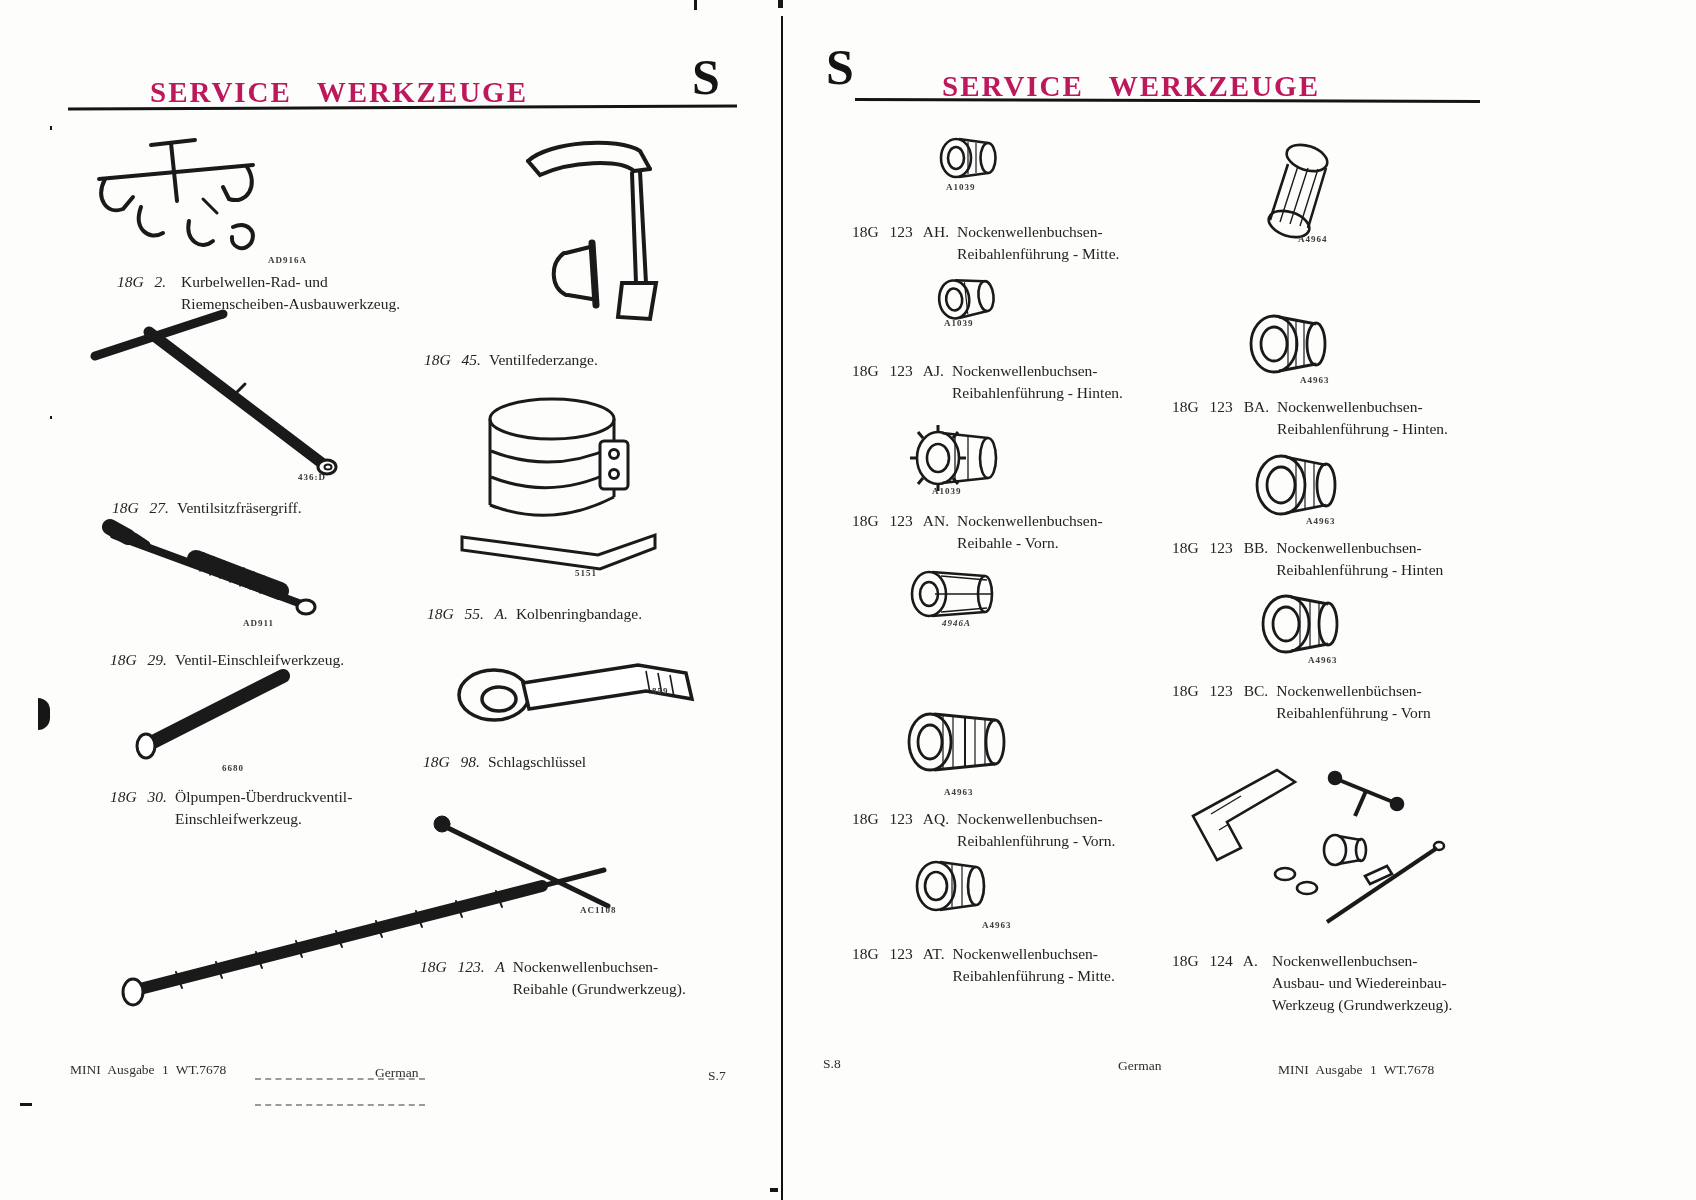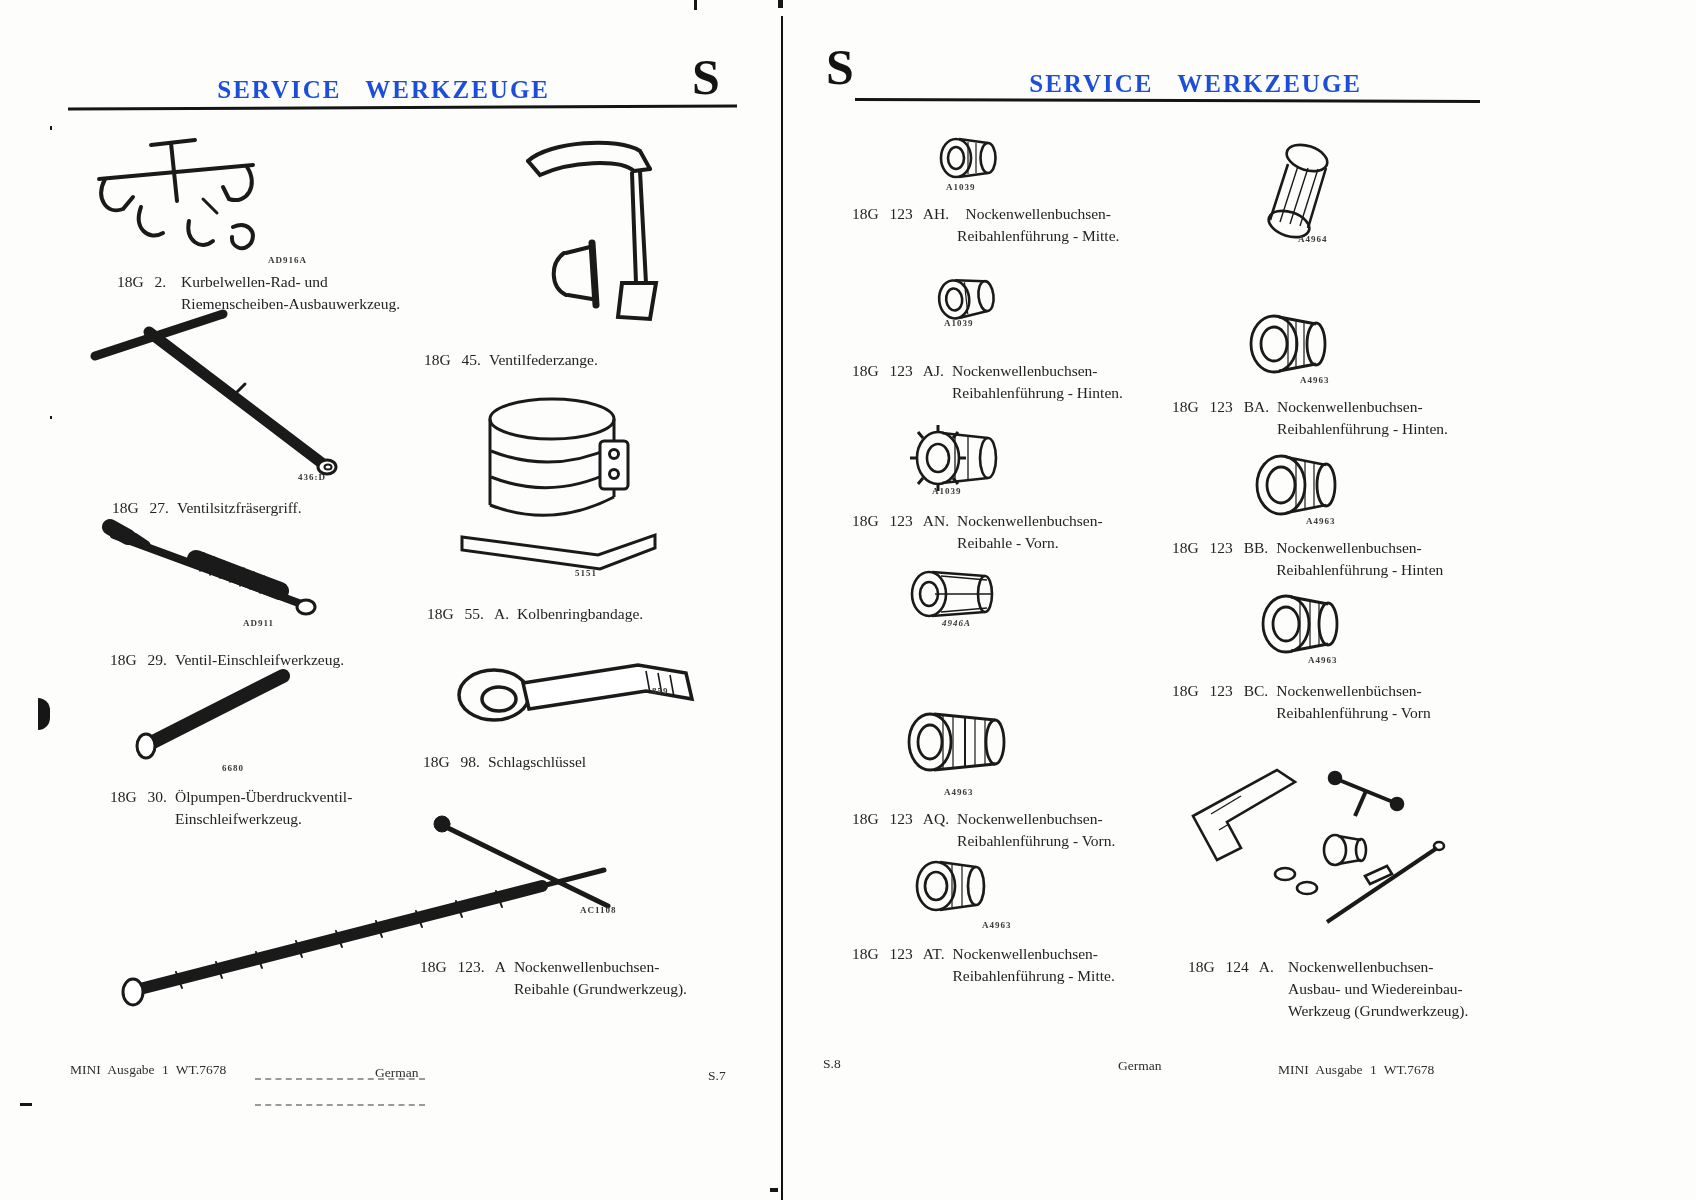--- a/index.html
+++ b/index.html
@@ -3,31 +3,31 @@
 <meta charset="utf-8">
 <style>
   html,body{margin:0;padding:0;}
   body{
     width:1696px;height:1200px;position:relative;overflow:hidden;
     background:#fdfdfc;color:#1e1e1e;
     font-family:"Liberation Serif", serif;
   }
   .abs{position:absolute;}
   .pg-title{
-    position:absolute;text-align:right;font-weight:bold;font-size:25px;
-    letter-spacing:2px;word-spacing:16px;color:#1d4ed8;
+    position:absolute;text-align:left;font-weight:bold;font-size:29px;
+    letter-spacing:2px;word-spacing:16px;color:#be185d;
   }
   .big-s{
     position:absolute;font-size:50px;font-weight:bold;color:#141414;
     font-family:"Liberation Serif", serif;line-height:1;
   }
   .rule{position:absolute;background:#151515;height:3px;}
   .entry{position:absolute;font-size:15.5px;color:#232323;white-space:nowrap;line-height:1.42;}
   .entry .code{display:inline-block;vertical-align:top;word-spacing:7px;margin-right:8px;}
-  .pl .code{min-width:56px;}
+  .pl .code{min-width:56px;font-style:italic;}
   .pr .code{min-width:92px;}
   .entry .desc{display:inline-block;vertical-align:top;}
   .fig{position:absolute;font-size:9px;letter-spacing:1px;color:#3a3a3a;font-weight:bold;}
   .illus{position:absolute;}
   .footer-text{position:absolute;font-size:13.5px;color:#2e2e2e;word-spacing:4px;margin-top:24px;}
   .divider{position:absolute;background:#111;width:2px;}
   .artifact{position:absolute;background:#161616;}
   .dashline{position:absolute;border-top:2px dashed #9a9a9a;}
 </style>
 </head>
@@ -292,21 +292,21 @@
   <span class="fig" style="left:162px;top:318px;">A1039</span>
   <span class="fig" style="left:150px;top:486px;">A1039</span>
   <span class="fig" style="left:160px;top:618px;font-style:italic;">4946A</span>
   <span class="fig" style="left:162px;top:787px;">A4963</span>
   <span class="fig" style="left:200px;top:920px;">A4963</span>
   <span class="fig" style="left:516px;top:234px;">A4964</span>
   <span class="fig" style="left:518px;top:375px;">A4963</span>
   <span class="fig" style="left:524px;top:516px;">A4963</span>
   <span class="fig" style="left:526px;top:655px;">A4963</span>
 
-  <div class="entry pr" style="left:70px;top:203px;text-align:center;">
+  <div class="entry pr" style="left:70px;top:221px;">
     <span class="code">18G 123 AH.</span><span class="desc"><span>Nockenwellenbuchsen-</span><br><span>Reibahlenführung - Mitte.</span></span>
   </div>
   <div class="entry pr" style="left:70px;top:360px;">
     <span class="code">18G 123 AJ.</span><span class="desc"><span>Nockenwellenbuchsen-</span><br><span>Reibahlenführung - Hinten.</span></span>
   </div>
   <div class="entry pr" style="left:70px;top:510px;">
     <span class="code">18G 123 AN.</span><span class="desc"><span>Nockenwellenbuchsen-</span><br><span>Reibahle - Vorn.</span></span>
   </div>
   <div class="entry pr" style="left:70px;top:808px;">
     <span class="code">18G 123 AQ.</span><span class="desc"><span>Nockenwellenbuchsen-</span><br><span>Reibahlenführung - Vorn.</span></span>
@@ -317,21 +317,21 @@
 
   <div class="entry pr" style="left:390px;top:396px;">
     <span class="code">18G 123 BA.</span><span class="desc"><span>Nockenwellenbuchsen-</span><br><span>Reibahlenführung - Hinten.</span></span>
   </div>
   <div class="entry pr" style="left:390px;top:537px;">
     <span class="code">18G 123 BB.</span><span class="desc"><span>Nockenwellenbuchsen-</span><br><span>Reibahlenführung - Hinten</span></span>
   </div>
   <div class="entry pr" style="left:390px;top:680px;">
     <span class="code">18G 123 BC.</span><span class="desc"><span>Nockenwellenbüchsen-</span><br><span>Reibahlenführung - Vorn</span></span>
   </div>
-  <div class="entry pr" style="left:406px;top:950px;margin-top:6px;">
+  <div class="entry pr" style="left:390px;top:950px;">
     <span class="code">18G 124 A.</span><span class="desc"><span>Nockenwellenbuchsen-</span><br><span>Ausbau- und Wiedereinbau-</span><br><span>Werkzeug (Grundwerkzeug).</span></span>
   </div>
 
   <span class="footer-text" style="left:41px;top:1032px;">S.8</span>
   <span class="footer-text" style="left:336px;top:1034px;">German</span>
   <span class="footer-text" style="left:496px;top:1038px;">MINI  Ausgabe 1   WT.7678</span>
 </div>
 
 <div class="artifact" style="left:694px;top:0;width:3px;height:10px;"></div>
 <div class="artifact" style="left:778px;top:0;width:5px;height:8px;"></div>

